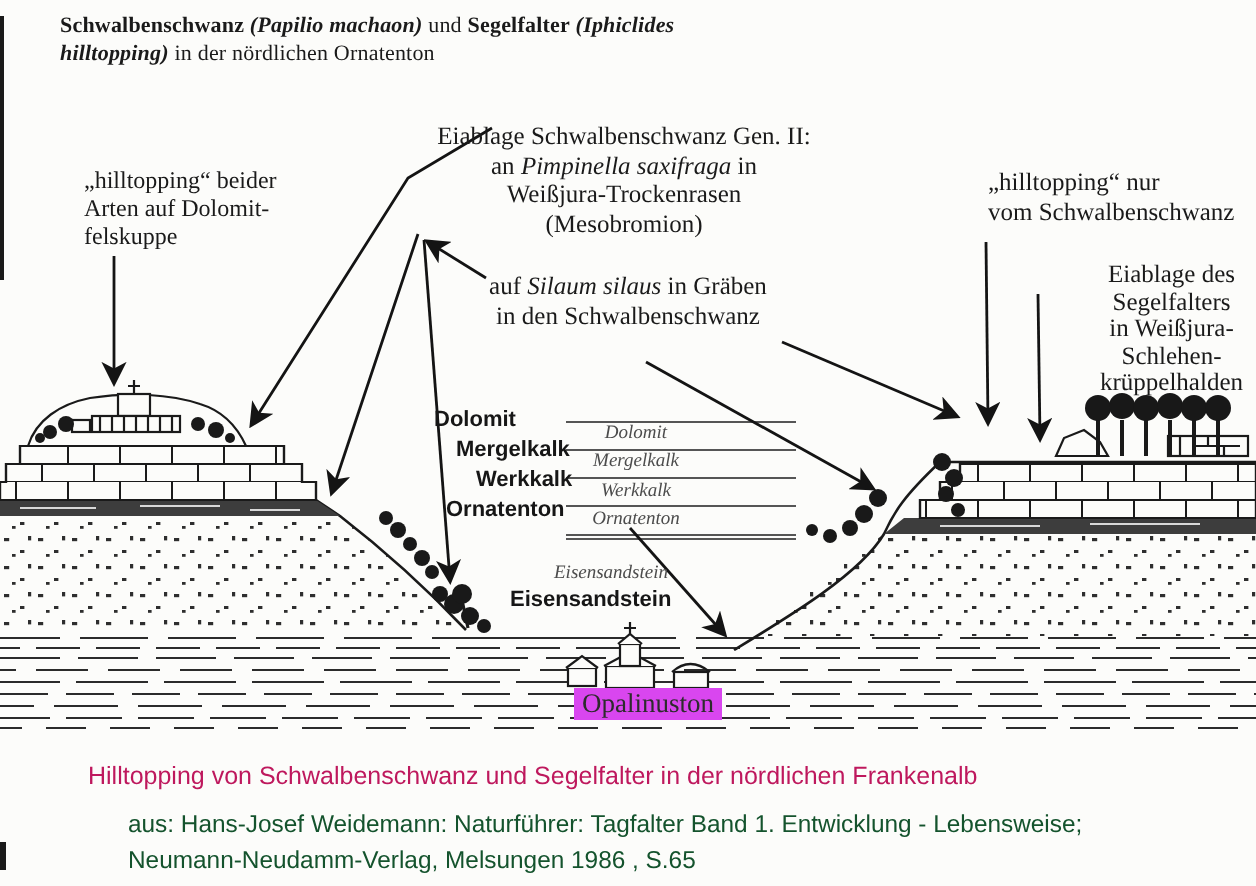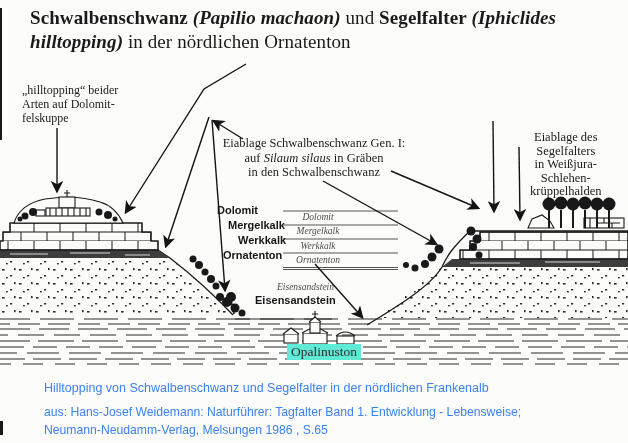--- a/index.html
+++ b/index.html
@@ -1,38 +1,38 @@
 <!DOCTYPE html>
 <html><head>
 <meta charset="utf-8">
 <style>
   html,body{margin:0;padding:0;background:#e8e8e6;}
   #page{position:relative;width:628px;height:443px;background:#fcfcfa;overflow:hidden;
         font-family:"Liberation Serif","DejaVu Serif",serif;color:#1a1a1a;}
   .abs{position:absolute;}
-  .prelines{white-space:pre-line;}
+  .prelines{white-space:pre-line;margin-left:20px;}
   .serif{font-family:"Liberation Serif","DejaVu Serif",serif;}
   .sans{font-family:"Liberation Sans","DejaVu Sans",sans-serif;}
-  #title{left:30px;top:6px;width:556px;font-size:19px;line-height:1.28;letter-spacing:.1px;}
+  #title{left:30px;top:6px;width:556px;font-size:11px;line-height:1.28;letter-spacing:.1px;}
   .b{font-weight:700;} .i{font-style:italic;} .bi{font-weight:600;font-style:italic;}
   .scanlabel{font-size:12.5px;line-height:1.16;}
   #lbl-hilltop-left{left:22px;top:84px;font-size:12px;}
   #lbl-gen2{left:182px;top:61px;width:260px;text-align:center;}
   #lbl-gen1{left:200px;top:136px;width:228px;text-align:center;}
   #lbl-hilltop-right{left:474px;top:84px;}
   #lbl-segelfalter{left:530px;top:131px;line-height:13.6px;text-align:center;}
   .anno{font-size:11px;font-weight:700;color:#161616;
         font-family:"Liberation Sans","DejaVu Sans",sans-serif;}
   .printedcol{font-size:9.5px;font-style:italic;color:#4c4c4c;width:70px;text-align:center;}
   #eisen-printed{left:277px;top:282px;width:auto;}
   #eisen-anno{left:255px;top:294px;}
   #lbl-opalinuston{left:287px;top:344px;font-size:13.5px;color:#2c2c2c;
-                   background:#5eead4;padding:0 4px;}
-  #caption{left:44px;top:381px;font-size:12.5px;color:#3b82f6;}
-  #source{left:44px;top:404px;font-size:12.2px;line-height:17.5px;color:#3b82f6;}
+                   background:#d946ef;padding:0 4px;}
+  #caption{left:44px;top:381px;font-size:12.5px;color:#be185d;}
+  #source{left:44px;top:404px;font-size:12.2px;line-height:17.5px;color:#14532d;}
   svg{display:block;}
 </style>
 </head>
 <body>
 
 <div id="page">
 
   <svg class="abs" style="left:0;top:0;z-index:1" width="628" height="443" viewBox="0 0 628 443">
     <defs>
       <marker id="ah" markerWidth="9" markerHeight="9" refX="7.2" refY="4.5" orient="auto">
@@ -204,27 +204,34 @@
       <path d="M519,147 L520,219" marker-end="url(#ah)"></path>
     </g>
   </svg>
 
   <div id="title" class="abs serif" style="z-index:2"><span class="b">Schwalbenschwanz</span><span class="bi"> (Papilio machaon) </span><span>und </span><span class="b">Segelfalter</span><span class="bi"> (Iphiclides</span><br><span class="bi">hilltopping) </span><span>in der nördlichen Ornatenton</span></div>
 
   <div id="lbl-hilltop-left" class="abs serif scanlabel prelines" style="z-index:2">„hilltopping“ beider
 Arten auf Dolomit-
 felskuppe</div>
 
+  <div id="lbl-gen2" class="abs serif scanlabel" style="z-index:2">
+    <div>Eiablage Schwalbenschwanz Gen. II:</div>
+    <div><span>an </span><span class="i">Pimpinella saxifraga</span><span> in</span></div>
+    <div>Weißjura-Trockenrasen</div>
+    <div>(Mesobromion)</div>
+  </div>
 
   <div id="lbl-gen1" class="abs serif scanlabel" style="z-index:2">
-    <div>Eiablage Schwalbenschwanz Gen. I:</div>
     <div><span>auf </span><span class="i">Silaum silaus</span><span> in Gräben</span></div>
     <div>in den Schwalbenschwanz</div>
   </div>
 
+  <div id="lbl-hilltop-right" class="abs serif scanlabel prelines" style="z-index:2">„hilltopping“ nur
+vom Schwalbenschwanz</div>
 
   <div id="lbl-segelfalter" class="abs serif scanlabel prelines" style="z-index:2">Eiablage des
 Segelfalters
 in Weißjura-
 Schlehen-
 krüppelhalden</div>
 
   <div class="abs anno" style="left:217px;top:204px;z-index:2">Dolomit</div>
   <div class="abs anno" style="left:228px;top:219px;z-index:2">Mergelkalk</div>
   <div class="abs anno" style="left:238px;top:234px;z-index:2">Werkkalk</div>

